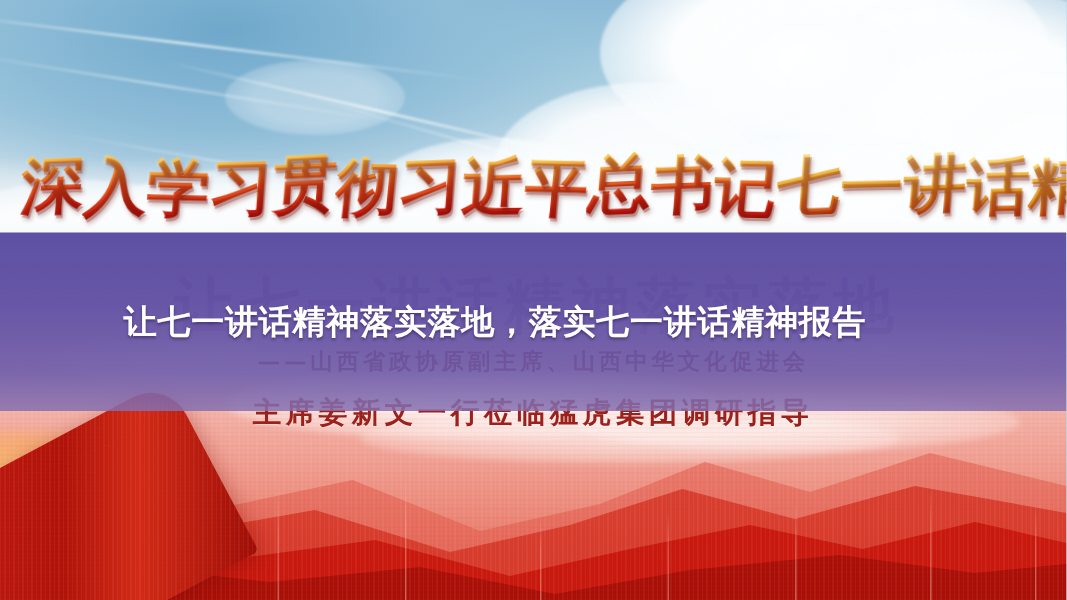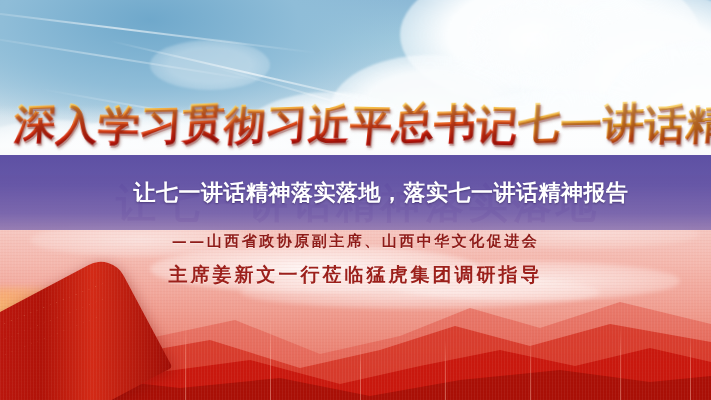--- a/index.html
+++ b/index.html
@@ -182,30 +182,30 @@
     color:#8e1b18;
     text-shadow:0 1px 1px rgba(255,255,255,.4);
     z-index:6;
     white-space:nowrap;
   }
   .sub-line.l1 { top:232px; }
   .sub-line.l2 { top:262px; font-size:19px; letter-spacing:3px; color:#9c201b; }
 
   
   .overlay {
-    position:absolute; left:0; top:155px; width:711px; height:75px;
+    position:absolute; left:0; top:155px; width:711px; height:119px;
     background:linear-gradient(180deg,
         rgba(84,70,158,.94) 0%,
         rgba(92,77,163,.93) 40%,
         rgba(110,92,170,.90) 78%,
         rgba(134,112,176,.84) 100%);
     z-index:10;
     display:flex;
     align-items:center;
-    justify-content:flex-end;
+    justify-content:flex-start;
   }
   .overlay-title {
     width:660px;
     text-align:center;
     color:#ffffff;
     font-size:22px;
     font-weight:bold;
     line-height:30px;
     letter-spacing:.5px;
     text-shadow:0 1px 2px rgba(40,25,80,.55);

